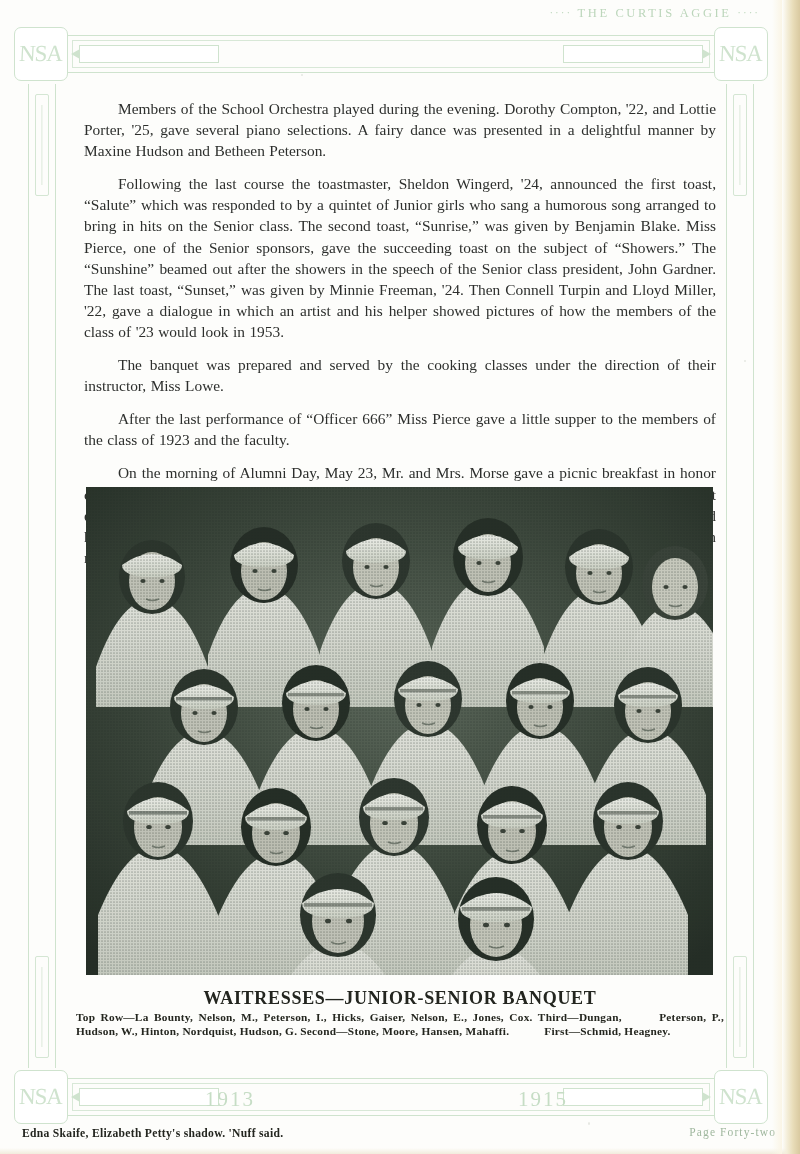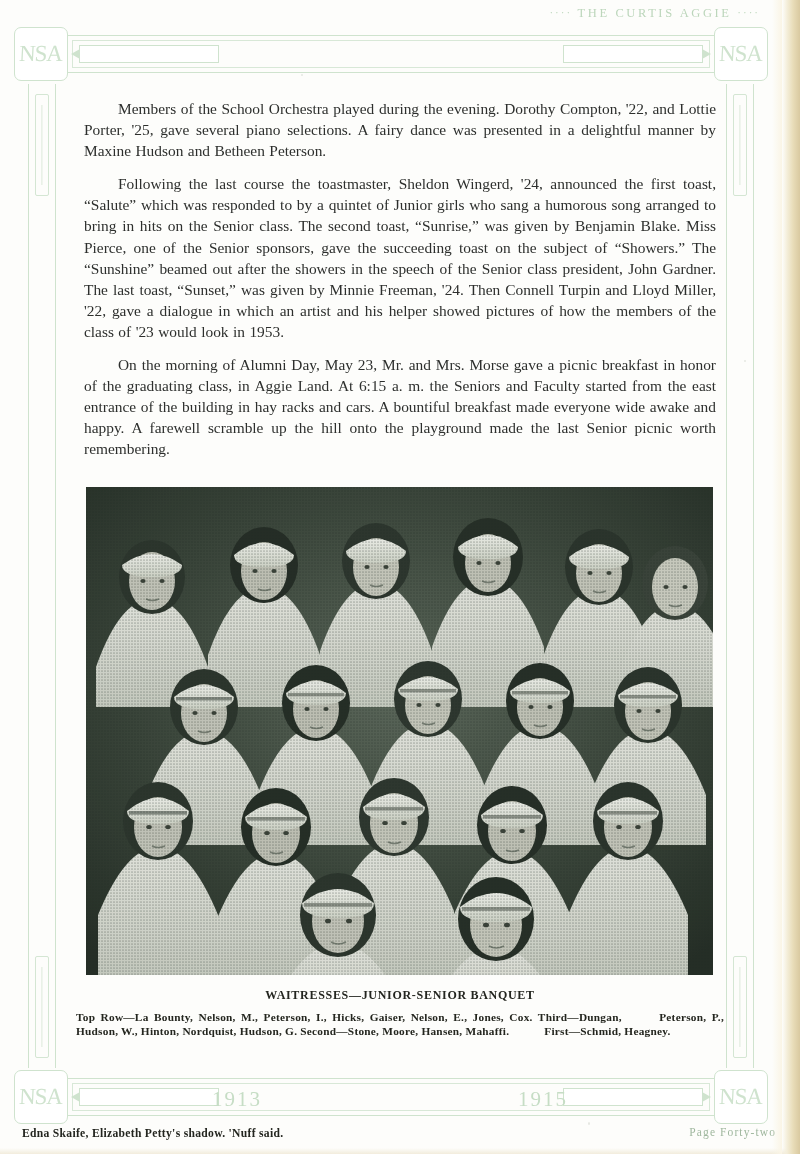--- a/index.html
+++ b/index.html
@@ -142,21 +142,21 @@
   
   .rail-year {
     position: absolute;
     bottom: 42px;
     font-family: "Liberation Serif", serif;
     font-size: 21px;
     letter-spacing: 2px;
     color: #c6ddc5;
     z-index: 13;
   }
-  .rail-year.left  { left: 212px; }
+  .rail-year.left  { left: 205px; }
   .rail-year.right { right: 232px; }
 
   
   .side-rule {
     position: absolute;
     top: 84px; bottom: 86px;
     width: 26px;
     border-left: 1.3px solid #cfe3ce;
     border-right: 1.3px solid #cfe3ce;
     z-index: 9;
@@ -222,21 +222,21 @@
 
   
   .caption-title {
     position: absolute;
     left: 72px;
     top: 988px;
     width: 656px;
     text-align: center;
     font-family: "Liberation Serif", serif;
     font-weight: bold;
-    font-size: 12px;
+    font-size: 18px;
     letter-spacing: 0.7px;
     color: #23251f;
     z-index: 20;
   }
   .caption-names {
     position: absolute;
     left: 76px;
     top: 1010px;
     width: 648px;
     font-family: "Liberation Serif", serif;
@@ -334,20 +334,22 @@
       <span>NSA</span>
     </div>
 
   <div class="rail-year left">1913</div>
   <div class="rail-year right">1915</div>
 
   <div class="content">
     <div class="body-text">
       <p>Members of the School Orchestra played during the evening. Dorothy Compton, '22, and Lottie Porter, '25, gave several piano selections. A fairy dance was presented in a delightful manner by Maxine Hudson and Betheen Peterson.</p>
       <p>Following the last course the toastmaster, Sheldon Wingerd, '24, announced the first toast, “Salute” which was responded to by a quintet of Junior girls who sang a humorous song arranged to bring in hits on the Senior class. The second toast, “Sunrise,” was given by Benjamin Blake. Miss Pierce, one of the Senior sponsors, gave the succeeding toast on the subject of “Showers.” The “Sunshine” beamed out after the showers in the speech of the Senior class president, John Gardner. The last toast, “Sunset,” was given by Minnie Freeman, '24. Then Connell Turpin and Lloyd Miller, '22, gave a dialogue in which an artist and his helper showed pictures of how the members of the class of '23 would look in 1953.</p>
+      <p>The banquet was prepared and served by the cooking classes under the direction of their instructor, Miss Lowe.</p>
+      <p>After the last performance of “Officer 666” Miss Pierce gave a little supper to the members of the class of 1923 and the faculty.</p>
       <p>On the morning of Alumni Day, May 23, Mr. and Mrs. Morse gave a picnic breakfast in honor of the graduating class, in Aggie Land. At 6:15 a. m. the Seniors and Faculty started from the east entrance of the building in hay racks and cars. A bountiful breakfast made everyone wide awake and happy. A farewell scramble up the hill onto the playground made the last Senior picnic worth remembering.</p>
     </div>
   </div>
 
   <div class="photo-wrap">
     <svg width="627" height="488" viewBox="0 0 627 488" xmlns="http://www.w3.org/2000/svg" role="img" aria-label="group photograph">
       <defs>
         <radialGradient id="vig" cx="50%" cy="42%" r="72%">
           <stop offset="0%" stop-color="#5f6a5e"></stop>
           <stop offset="58%" stop-color="#3a443a"></stop>

